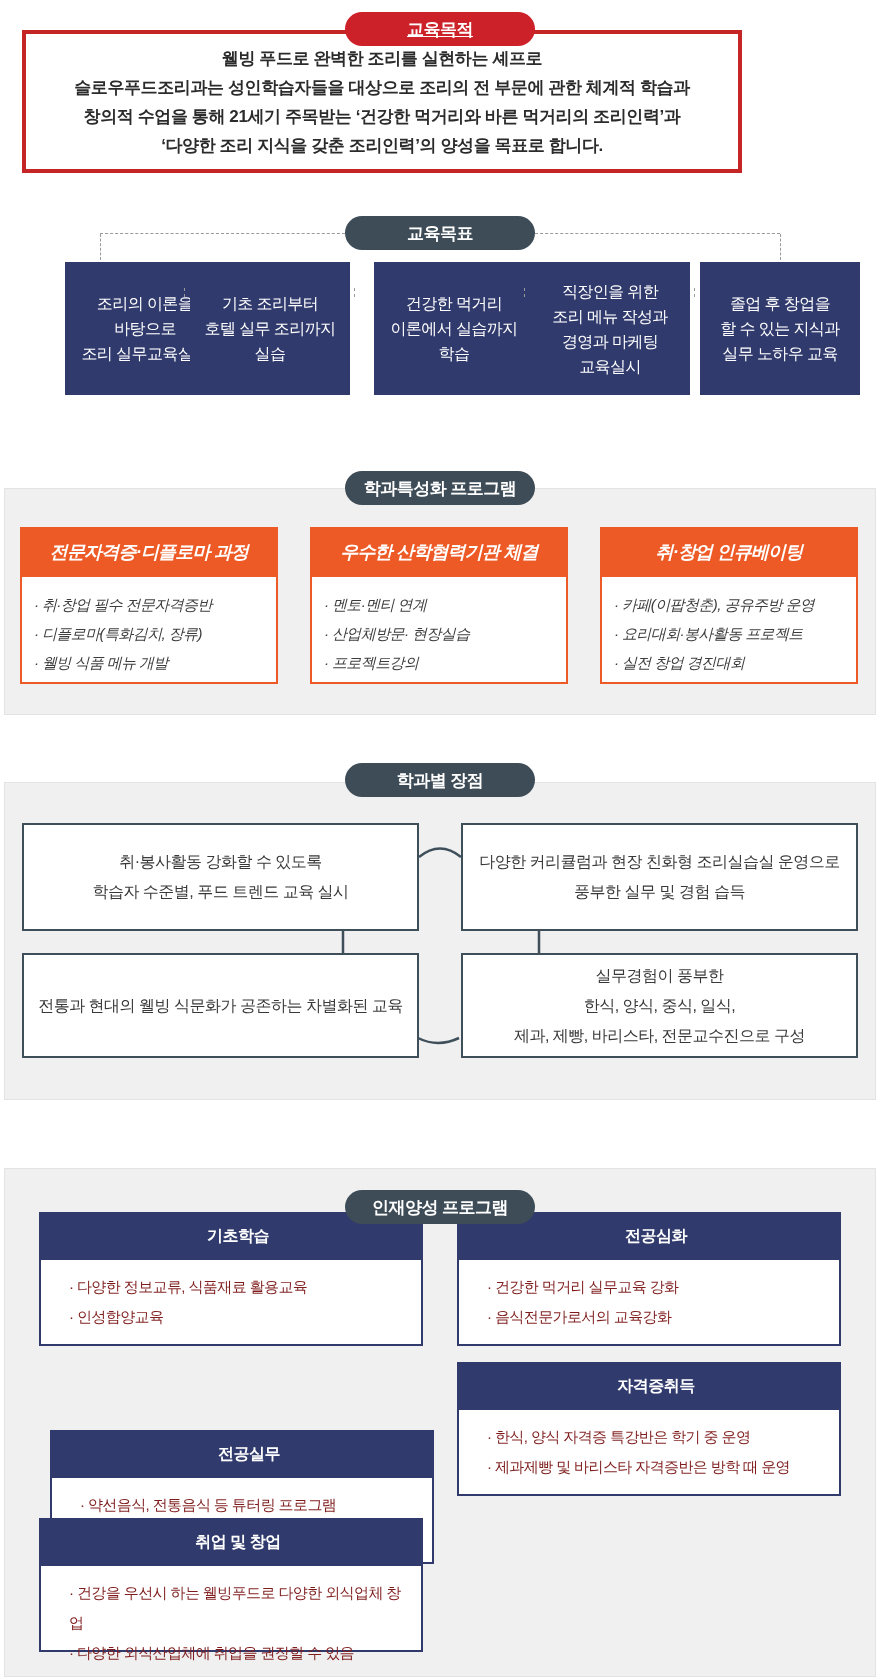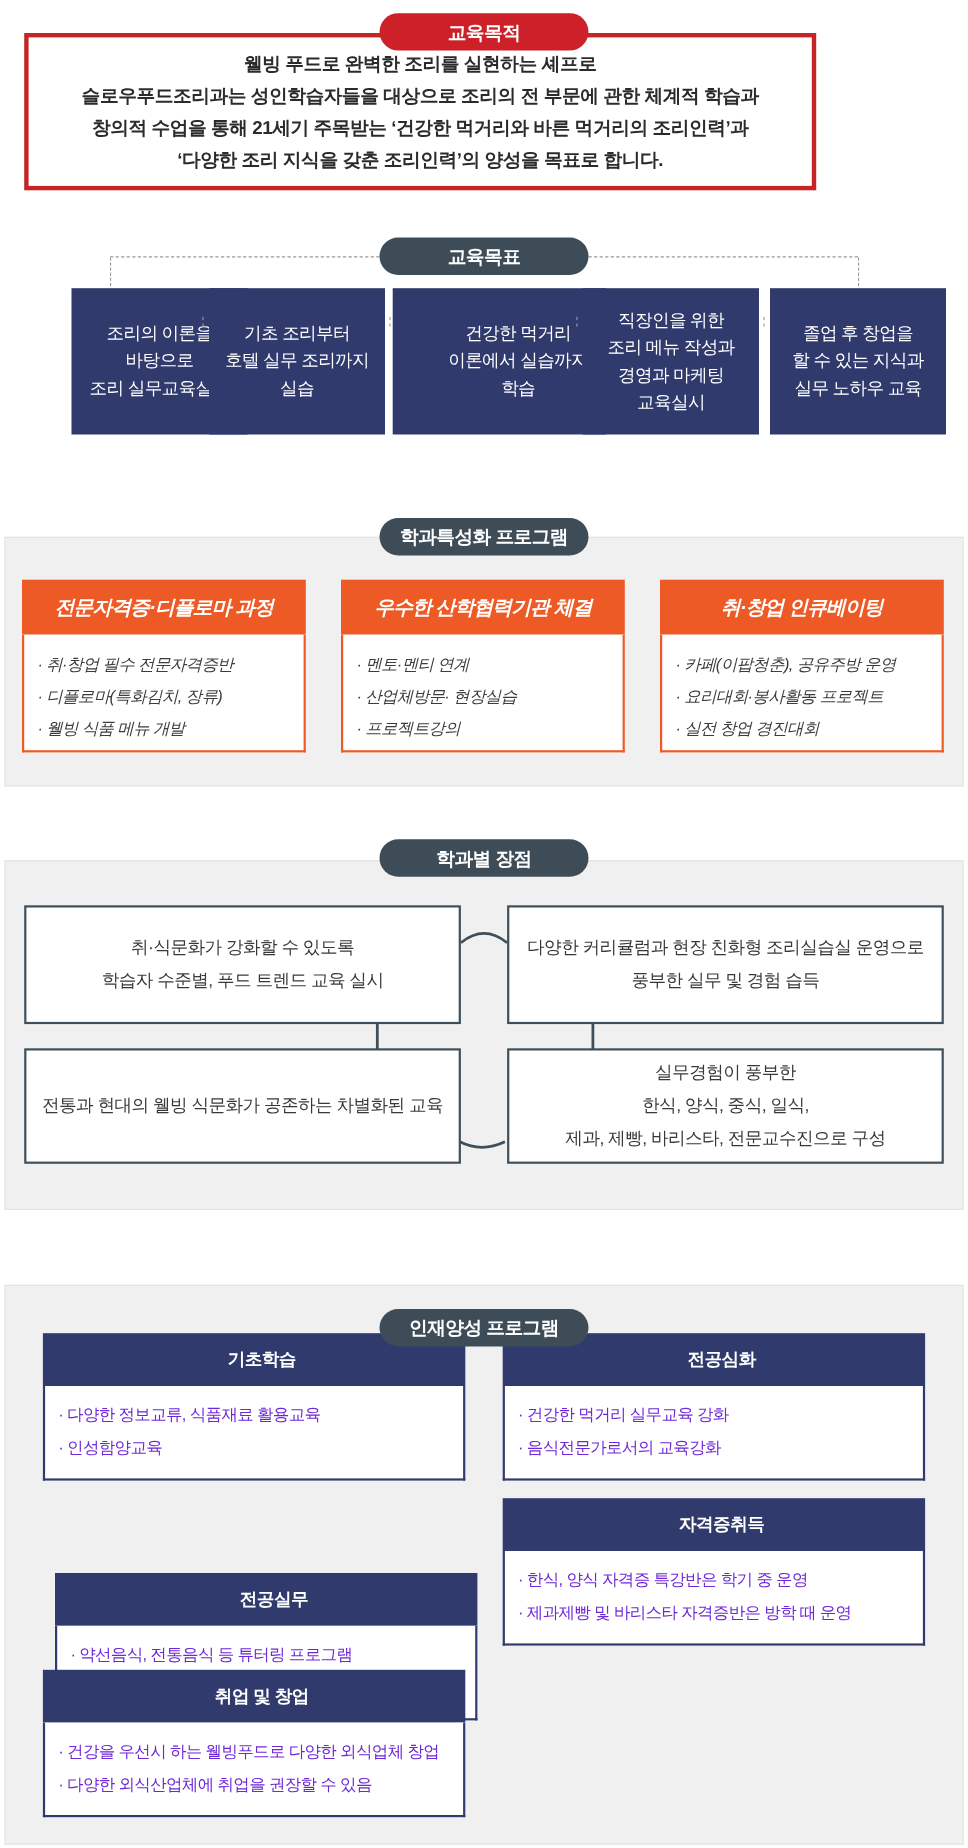--- a/index.html
+++ b/index.html
@@ -7,21 +7,21 @@
     position:relative;width:880px;height:1680px;background:#fff;overflow:hidden;
     font-family:"Liberation Sans","DejaVu Sans",sans-serif;color:#333;
   }
   
   .badge{
     position:absolute;left:345px;width:190px;height:34px;border-radius:18px;
     display:flex;align-items:center;justify-content:center;
     color:#fff;font-size:17px;font-weight:bold;letter-spacing:-0.5px;
     z-index:5;box-sizing:border-box;white-space:nowrap;
   }
-  .badge.red{background:#cc2128;}
+  .badge.red{background:#cc2128;text-decoration:underline;}
   .badge.slate{background:#3d4c57;}
   
   .purpose-box{
     position:absolute;left:22px;top:30px;width:720px;height:143px;
     border:4px solid #c62525;background:#fff;box-sizing:border-box;
     display:flex;align-items:center;justify-content:center;text-align:center;
     font-size:17px;line-height:29px;font-weight:600;color:#2b2b2b;
     white-space:pre-line;z-index:1;letter-spacing:-0.4px;
   }
   
@@ -58,22 +58,22 @@
   }
   .connector-svg{position:absolute;left:0;top:0;width:880px;height:1680px;z-index:3;pointer-events:none;}
   
   .tl-card{position:absolute;width:384px;z-index:2;}
   .tl-head{
     height:48px;background:#303a6c;color:#fff;display:flex;align-items:center;
     justify-content:center;font-size:16px;font-weight:bold;letter-spacing:-0.5px;padding-left:14px;
   }
   .tl-body{
     background:#fff;border:2px solid #303a6c;border-top:none;height:86px;
-    box-sizing:border-box;padding:12px 6px 0 12px;
-    font-size:15px;line-height:30px;color:#6d28d9;letter-spacing:-0.6px;
+    box-sizing:border-box;padding:12px 6px 0 28px;
+    font-size:15px;line-height:30px;color:#7f1d1d;letter-spacing:-0.6px;
   }
 </style>
 </head>
 <body>
 
 <div class="page">
 
   <div class="badge red" style="top:12px;">
     <span>교육목적</span>
   </div>
@@ -95,21 +95,21 @@
   <div class="dash-v" style="left:354px;top:288px;height:9px;"></div>
   <div class="dash-v" style="left:524px;top:288px;height:9px;"></div>
   <div class="dash-v" style="left:694px;top:288px;height:9px;"></div>
 
   <div class="goal-box" style="left:20px;margin-left:45px;">조리의 이론을
 바탕으로
 조리 실무교육실시</div>
   <div class="goal-box" style="left:190px;">기초 조리부터
 호텔 실무 조리까지
 실습</div>
-  <div class="goal-box" style="left:357px;padding-left:34px;">건강한 먹거리
+  <div class="goal-box" style="left:374px;">건강한 먹거리
 이론에서 실습까지
 학습</div>
   <div class="goal-box" style="left:530px;">직장인을 위한
 조리 메뉴 작성과
 경영과 마케팅
 교육실시</div>
   <div class="goal-box" style="left:700px;">졸업 후 창업을
 할 수 있는 지식과
 실무 노하우 교육</div>
 
@@ -141,21 +141,21 @@
       <div>· 요리대회·봉사활동 프로젝트</div>
       <div>· 실전 창업 경진대회</div>
     </div>
   </div>
 
   <div class="graybox" style="top:782px;height:318px;"></div>
   <div class="badge slate" style="top:763px;">
     <span>학과별 장점</span>
   </div>
 
-  <div class="adv-box" style="left:22px;top:823px;width:397px;height:108px;">취·식문화가 강화할 수 있도록
+  <div class="adv-box" style="left:22px;top:823px;width:397px;height:108px;">취·봉사활동 강화할 수 있도록
 학습자 수준별, 푸드 트렌드 교육 실시</div>
   <div class="adv-box" style="left:22px;top:953px;width:397px;height:105px;">전통과 현대의 웰빙 식문화가 공존하는 차별화된 교육</div>
   <div class="adv-box" style="left:461px;top:823px;width:397px;height:108px;">다양한 커리큘럼과 현장 친화형 조리실습실 운영으로
 풍부한 실무 및 경험 습득</div>
   <div class="adv-box" style="left:461px;top:953px;width:397px;height:105px;">실무경험이 풍부한
 한식, 양식, 중식, 일식,
 제과, 제빵, 바리스타, 전문교수진으로 구성</div>
 
   <svg class="connector-svg" viewBox="0 0 880 1680" xmlns="http://www.w3.org/2000/svg">
     <path d="M419,857 Q440,840 461,857" stroke="#3e4f5a" stroke-width="2.5" fill="none"></path>

